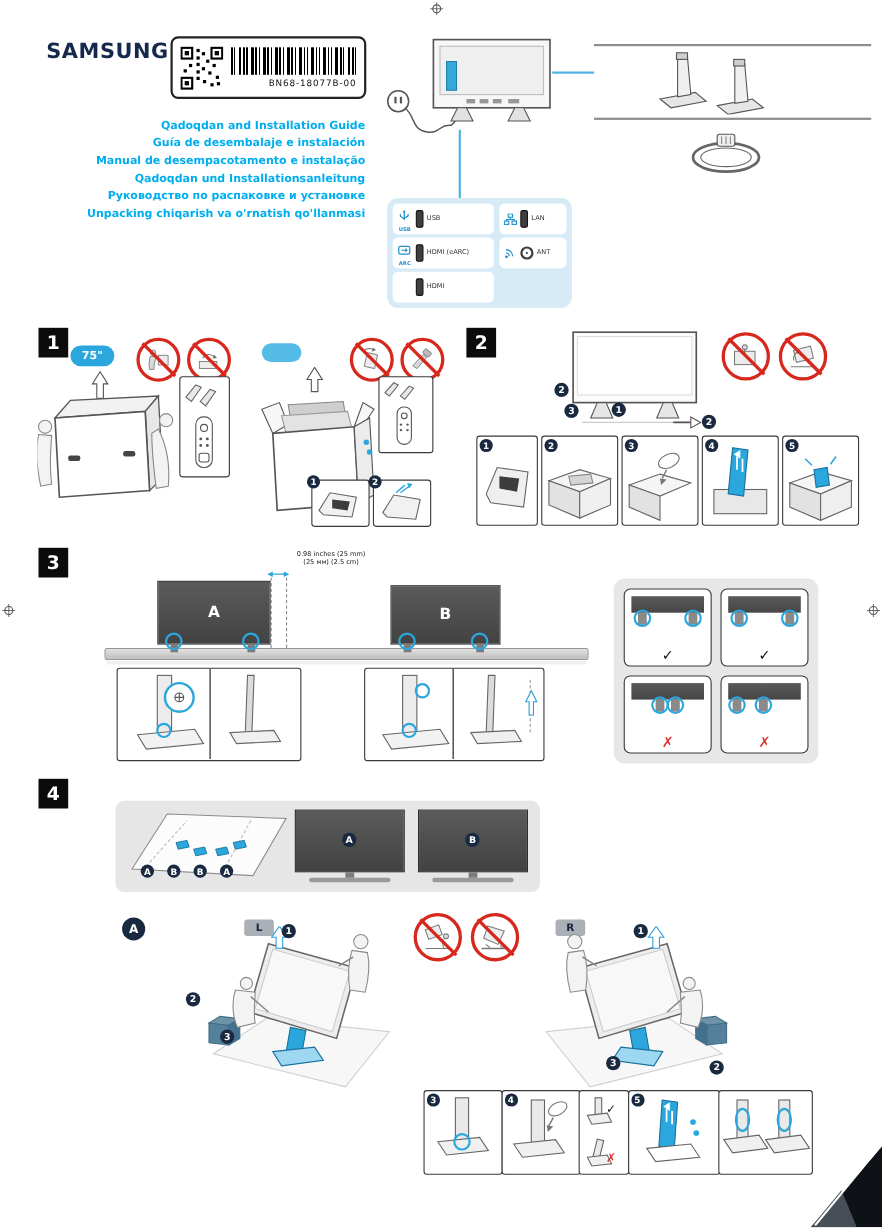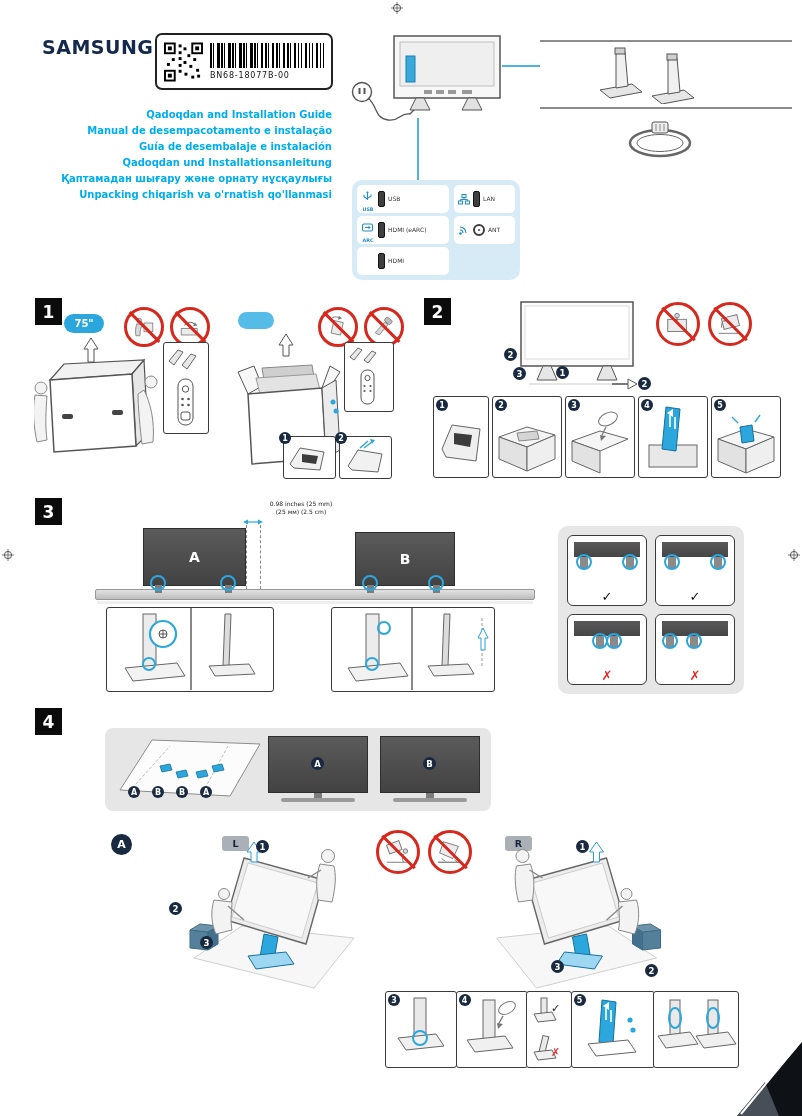--- a/index.html
+++ b/index.html
@@ -95,32 +95,32 @@
           <rect x="33" y="27" width="3" height="3"></rect>
         <rect x="15" y="28" width="3" height="3"></rect>
           <rect x="21" y="31" width="3" height="3"></rect>
           <rect x="28" y="34" width="3" height="3"></rect>
         <rect x="34" y="33" width="3" height="3"></rect>
           <rect x="8" y="16" width="3" height="3"></rect>
           <rect x="3" y="21" width="3" height="3"></rect>
           <rect x="15" y="22" width="3" height="3"></rect>
       </g>
     </svg>
-    <div style="display:flex;flex-direction:column;align-items:flex-start;flex:1">
+    <div style="display:flex;flex-direction:column;align-items:flex-end;flex:1">
       <div style="width:114px;height:25px;background:repeating-linear-gradient(90deg,#000 0 1.5px,#fff 1.5px 3px,#000 3px 4px,#fff 4px 7px,#000 7px 9.5px,#fff 9.5px 11px)"></div>
       <div style="font-size:8px;letter-spacing:.8px;margin-top:3px;color:#111">BN68-18077B-00</div>
     </div>
   </div>
 
   <div class="abs" style="left:60px;top:107px;width:272px;text-align:right">
     <div class="titleline">Qadoqdan and Installation Guide</div>
+    <div class="titleline">Guía de desembalaje e instalación</div>
     <div class="titleline">Manual de desempacotamento e instalação</div>
-    <div class="titleline">Guía de desembalaje e instalación</div>
     <div class="titleline">Qadoqdan und Installationsanleitung</div>
-    <div class="titleline">Қаптамадан шығару және орнату нұсқаулығы</div>
+    <div class="titleline">Руководство по распаковке и установке</div>
     <div class="titleline">Unpacking chiqarish va o'rnatish qo'llanmasi</div>
   </div>
 
   <svg class="abs" style="left:350px;top:30px" width="156" height="132" viewBox="0 0 156 132">
     <circle cx="12" cy="62" r="9.5" fill="#fff" stroke="#555" stroke-width="1.4"></circle>
     <rect x="8.5" y="58" width="2" height="6" fill="#555"></rect>
       <rect x="13.5" y="58" width="2" height="6" fill="#555"></rect>
     <path d="M18,68 C28,76 24,88 38,90 C50,92 50,82 60,84 L64,80" fill="none" stroke="#555" stroke-width="1.3"></path>
     <rect x="44" y="6" width="106" height="62" fill="#f7f7f7" stroke="#555" stroke-width="1.5"></rect>
     <rect x="50" y="12" width="94" height="44" fill="#efefef" stroke="#bdbdbd"></rect>

